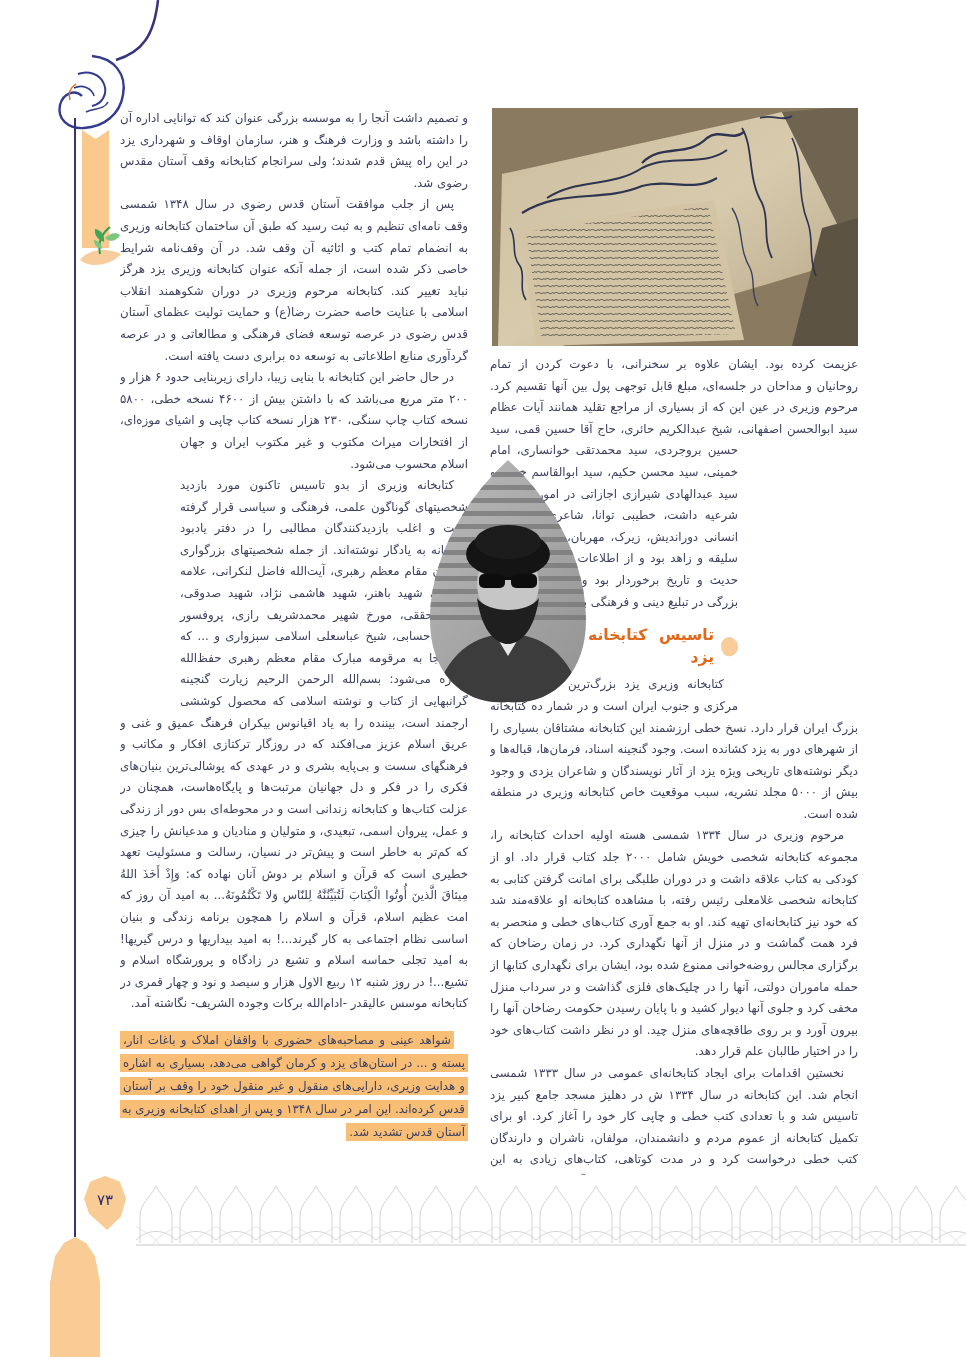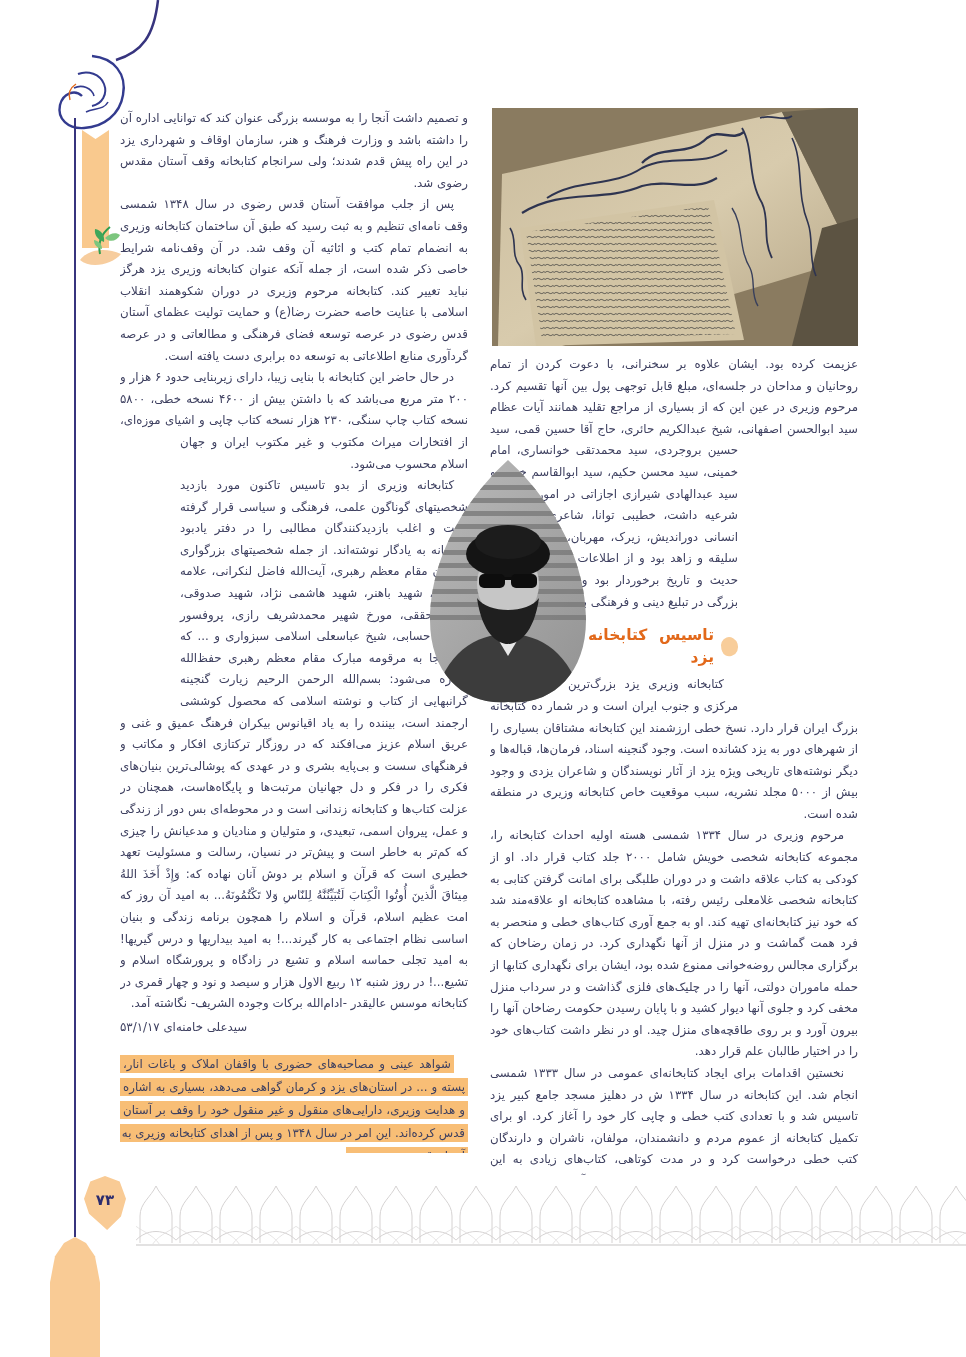--- a/index.html
+++ b/index.html
@@ -15,21 +15,21 @@
     clip-path:polygon(0 0,50% 9px,100% 0,100% 100%,0 100%);
     display:flex; align-items:flex-start; justify-content:center; overflow:hidden;
   }
   .hand-plant{position:absolute; left:74px; top:218px; width:54px; height:54px;}
   .v-line{position:absolute; left:74px; top:118px; width:2px; height:1119px; background:#37347E;}
   .page-leaf{
     position:absolute; left:84px; top:1176px; width:42px; height:54px; background:#F9CB95;
     clip-path:polygon(50% 0,85% 10%,100% 42%,88% 75%,55% 100%,38% 88%,12% 70%,0 42%,15% 10%);
     display:flex; align-items:center; justify-content:center;
   }
-  .page-leaf span{color:#2C2C6E; font-size:15px; font-weight:bold; margin-top:-6px;}
+  .page-leaf span{color:#2C2C6E; font-size:15px; font-weight:normal; margin-top:-6px;}
   .pillar{
     position:absolute; left:50px; top:1237px; width:50px; height:120px; background:#F9CB95;
     clip-path:polygon(50% 0,72% 5%,90% 16%,100% 38%,100% 100%,0 100%,0 38%,10% 16%,28% 5%);
   }
   .bottom-band{position:absolute; left:136px; top:1183px;}
   
   .col-left{
     position:absolute; left:120px; top:108px; width:348px; height:1045px; overflow:hidden;
     color:#3E4060; font-size:11.8px; line-height:21.6px; text-align:justify;
   }
@@ -108,21 +108,20 @@
     <rect x="0" y="0" width="830" height="61" fill="url(#arch)"></rect>
     <line x1="0" y1="62" x2="830" y2="62" stroke="#C8C5C5" stroke-width="1.2"></line>
   </svg>
 
   <div class="col-left">
     <div class="wrap-spacer-left"></div>
     <p class="first">و تصمیم داشت آنجا را به موسسه بزرگی عنوان کند که توانایی اداره آن را داشته باشد و وزارت فرهنگ و هنر، سازمان اوقاف و شهرداری یزد در این راه پیش قدم شدند؛ ولی سرانجام کتابخانه وقف آستان مقدس رضوی شد.</p>
     <p>پس از جلب موافقت آستان قدس رضوی در سال ۱۳۴۸ شمسی وقف نامه‌ای تنظیم و به ثبت رسید که طبق آن ساختمان کتابخانه وزیری به انضمام تمام کتب و اثاثیه آن وقف شد. در آن وقف‌نامه شرایط خاصی ذکر شده است، از جمله آنکه عنوان کتابخانه وزیری یزد هرگز نباید تغییر کند. کتابخانه مرحوم وزیری در دوران شکوهمند انقلاب اسلامی با عنایت خاصه حضرت رضا(ع) و حمایت تولیت عظمای آستان قدس رضوی در عرصه توسعه فضای فرهنگی و مطالعاتی و در عرصه گردآوری منابع اطلاعاتی به توسعه ده برابری دست یافته است.</p>
     <p>در حال حاضر این کتابخانه با بنایی زیبا، دارای زیربنایی حدود ۶ هزار و ۲۰۰ متر مربع می‌باشد که با داشتن بیش از ۴۶۰۰ نسخه خطی، ۵۸۰۰ نسخه کتاب چاپ سنگی، ۲۳۰ هزار نسخه کتاب چاپی و اشیای موزه‌ای، از افتخارات میراث مکتوب و غیر مکتوب ایران و جهان اسلام محسوب می‌شود.</p>
     <p>کتابخانه وزیری از بدو تاسیس تاکنون مورد بازدید شخصیتهای گوناگون علمی، فرهنگی و سیاسی قرار گرفته است و اغلب بازدیدکنندگان مطالبی را در دفتر یادبود کتابخانه به یادگار نوشته‌اند. از جمله شخصیتهای بزرگواری همچون مقام معظم رهبری، آیت‌الله فاضل لنکرانی، علامه جعفری، شهید باهنر، شهید هاشمی نژاد، شهید صدوقی، دکتر محققی، مورخ شهیر محمدشریف رازی، پروفسور محمود حسابی، شیخ عباسعلی اسلامی سبزواری و ... که در اینجا به مرقومه مبارک مقام معظم رهبری حفظ‌الله اشاره می‌شود: بسم‌الله الرحمن الرحیم زیارت گنجینه گرانبهایی از کتاب و نوشته اسلامی که محصول کوششی ارجمند است، بیننده را به یاد اقیانوس بیکران فرهنگ عمیق و غنی و عریق اسلام عزیز می‌افکند که در روزگار ترکتازی افکار و مکاتب و فرهنگهای سست و بی‌پایه بشری و در عهدی که پوشالی‌ترین بنیان‌های فکری را در فکر و دل جهانیان مرتبت‌ها و پایگاه‌هاست، همچنان در عزلت کتاب‌ها و کتابخانه زندانی است و در محوطه‌ای بس دور از زندگی و عمل، پیروان اسمی، تبعیدی، و متولیان و منادیان و مدعیانش را چیزی که کم‌تر به خاطر است و پیش‌تر در نسیان، رسالت و مسئولیت تعهد خطیری است که قرآن و اسلام بر دوش آنان نهاده که: وَإِذْ أَخَذَ اللهُ مِیثاقَ الَّذینَ أُوتُوا الْکِتابَ لَتُبَیِّنُنَّهُ لِلنّاسِ وَلا تَکْتُمُونَهُ... به امید آن روز که امت عظیم اسلام، قرآن و اسلام را همچون برنامه زندگی و بنیان اساسی نظام اجتماعی به کار گیرند...! به امید بیداریها و درس گیریها! به امید تجلی حماسه اسلام و تشیع در زادگاه و پرورشگاه اسلام و تشیع...! در روز شنبه ۱۲ ربیع الاول هزار و سیصد و نود و چهار قمری در کتابخانه موسس عالیقدر -ادام‌الله برکات وجوده الشریف- نگاشته آمد.</p>
-    <p class="signature">سیدعلی خامنه‌ای ۵۳/۱/۱۷</p>
     <p class="hl-p"><span class="hl">شواهد عینی و مصاحبه‌های حضوری با واقفان املاک و باغات انار، پسته و ... در استان‌های یزد و کرمان گواهی می‌دهد، بسیاری به اشاره و هدایت وزیری، دارایی‌های منقول و غیر منقول خود را وقف بر آستان قدس کرده‌اند. این امر در سال ۱۳۴۸ و پس از اهدای کتابخانه وزیری به آستان قدس تشدید شد.</span></p>
 
   </div>
 
   <div class="col-right">
 
     <div class="manuscript">
       <svg width="366" height="238" viewBox="0 0 366 238">
         <defs>
           <pattern id="scripttx" width="9" height="7" patternUnits="userSpaceOnUse">

